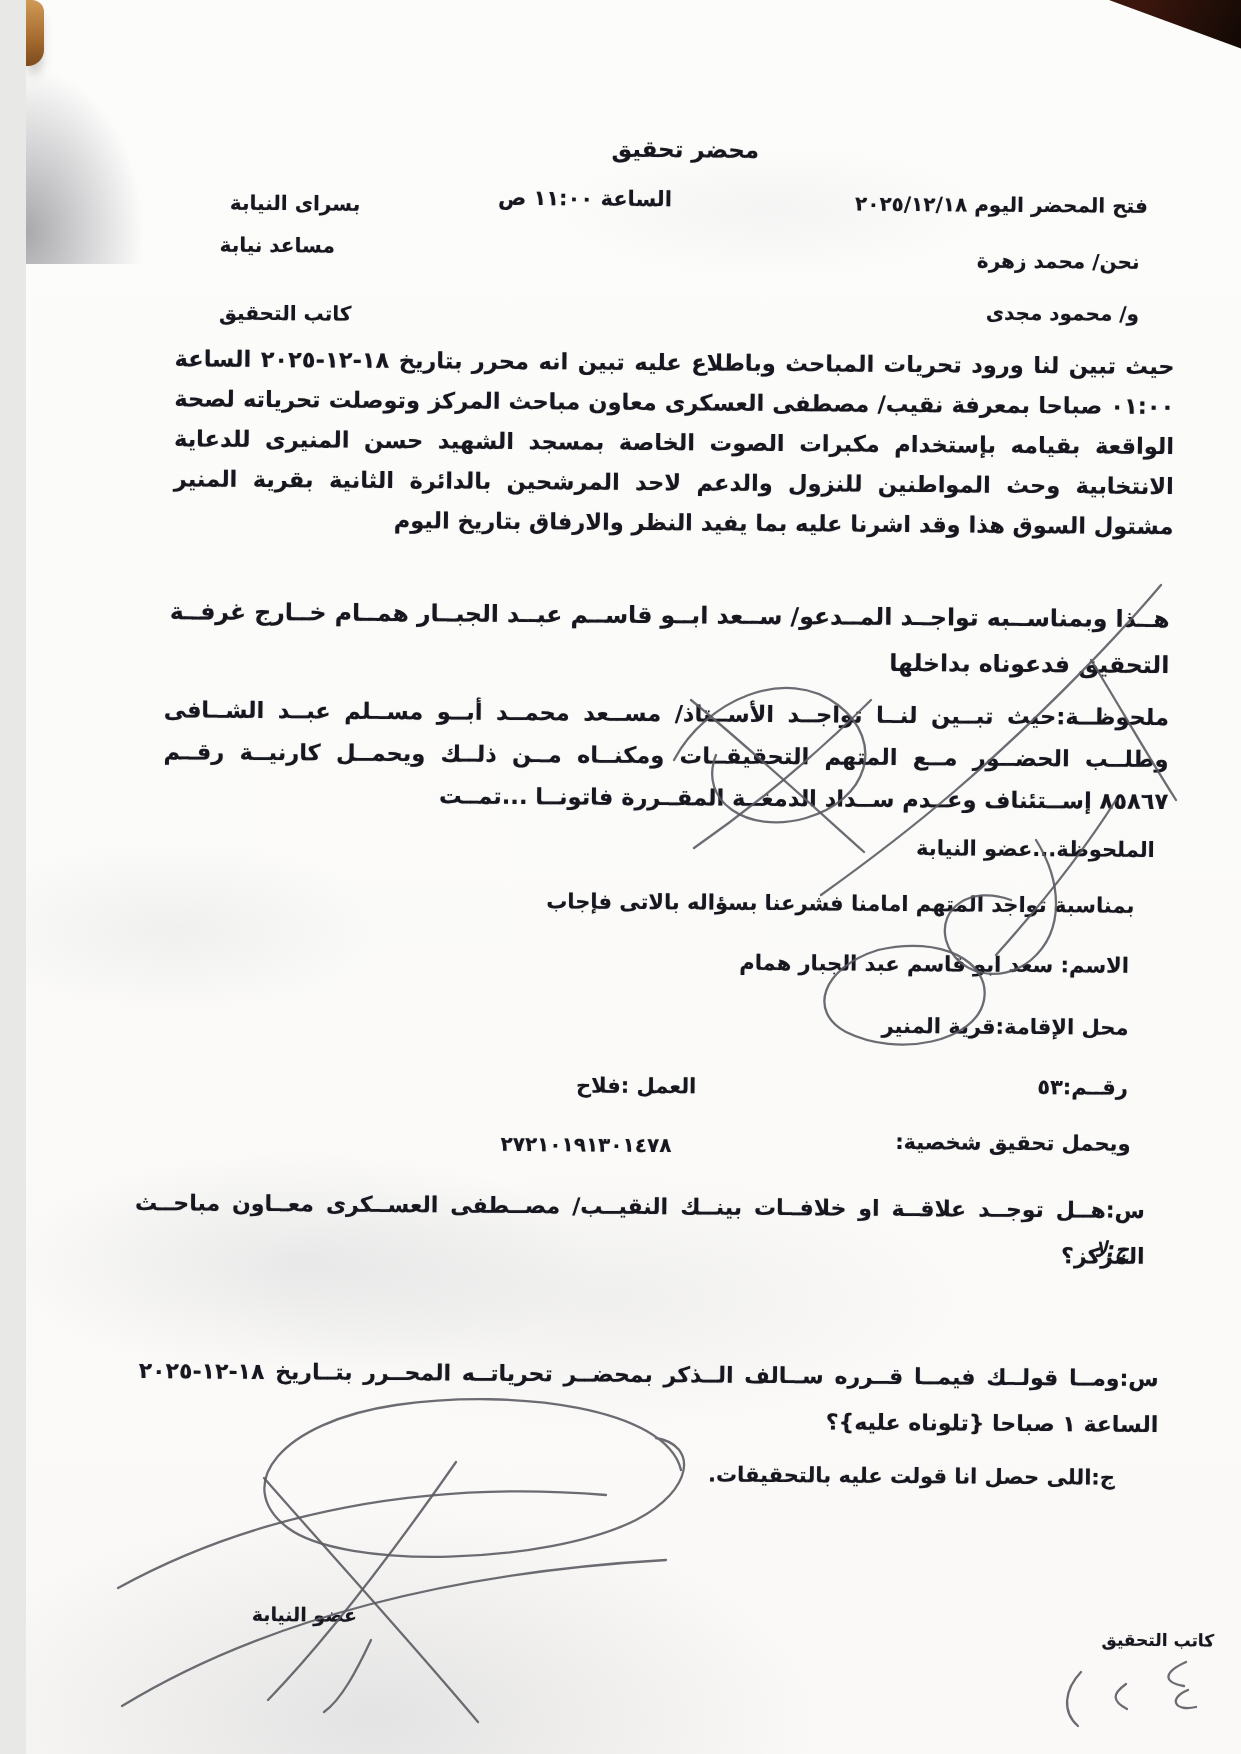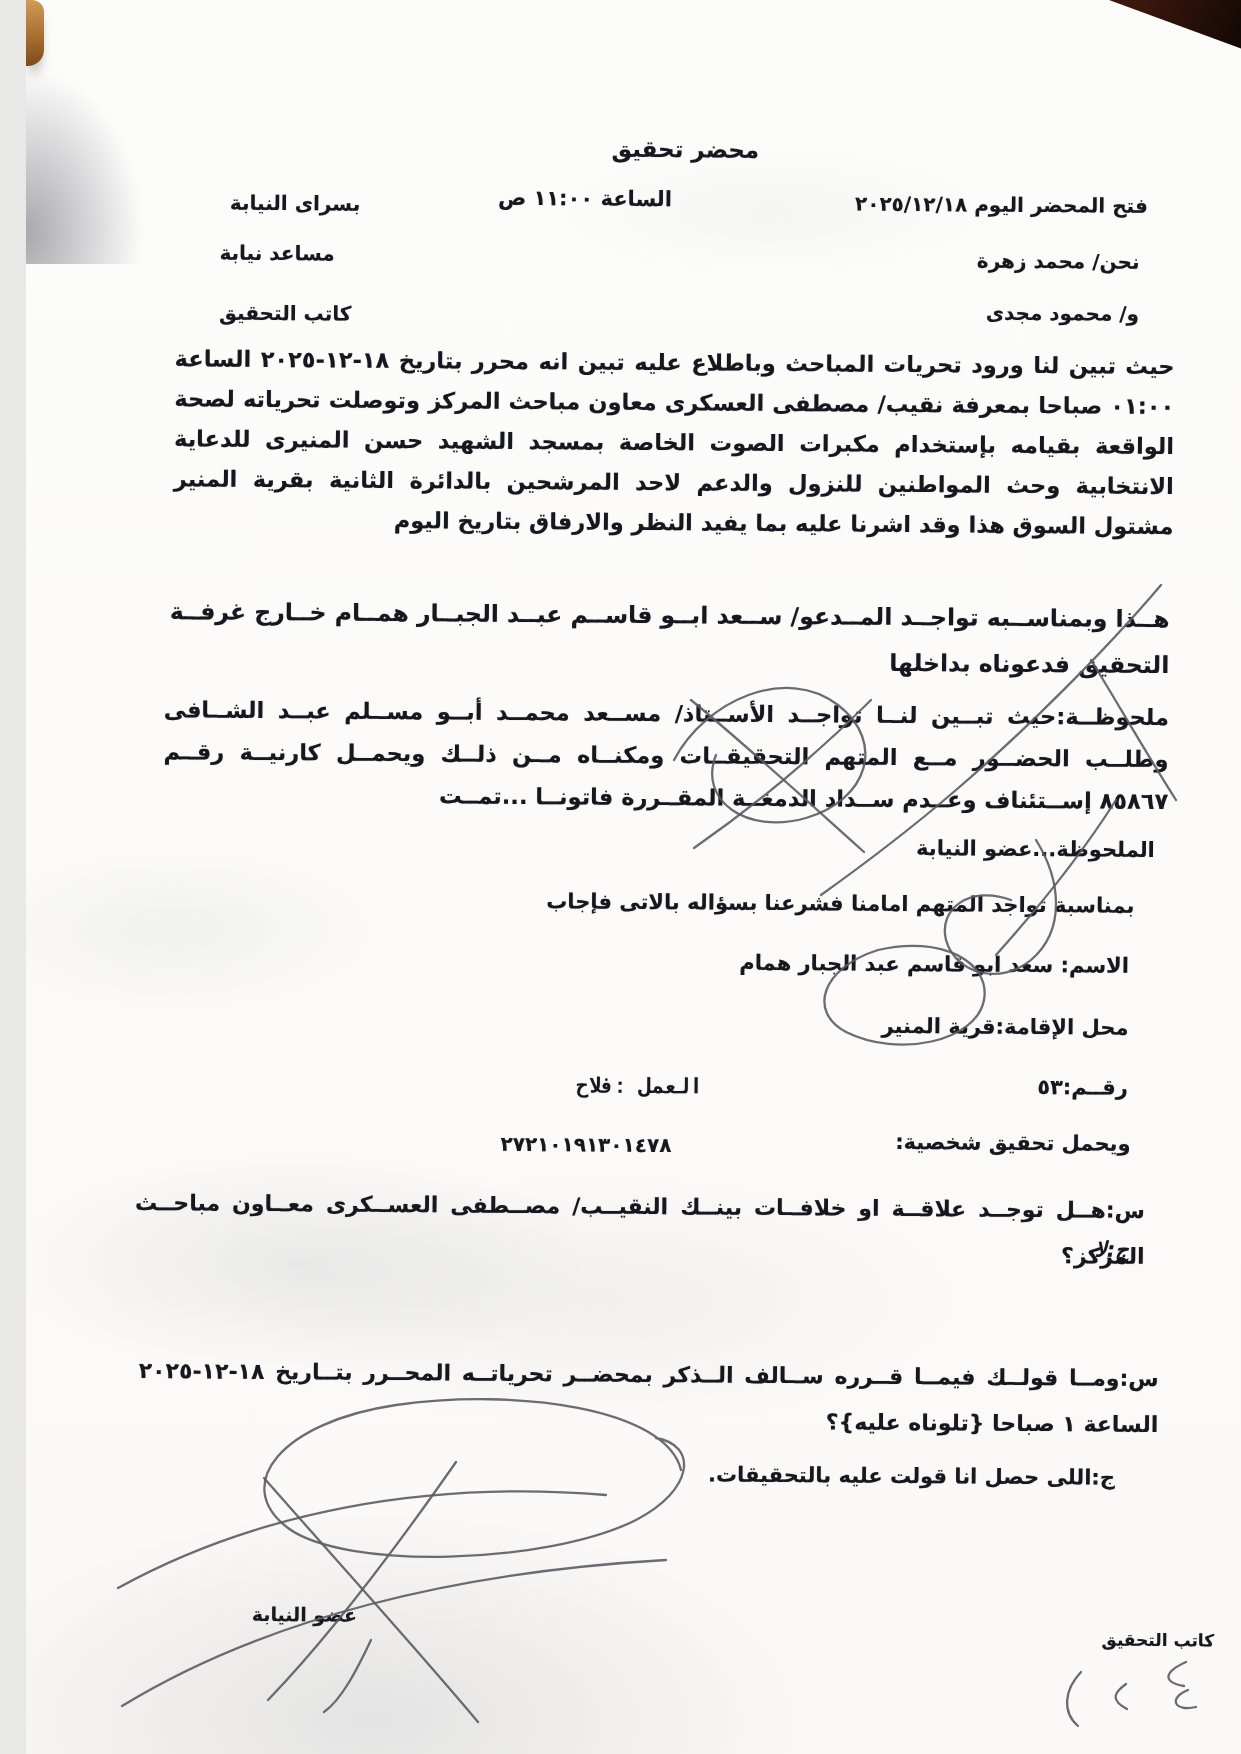--- a/index.html
+++ b/index.html
@@ -71,41 +71,41 @@
 
   <div class="doc" dir="rtl">
 
     <div class="abs title" style="left:540px;top:136px;width:230px;">محضر تحقيق</div>
 
     <div class="abs h20" style="right:123px;top:190px;">فتح المحضر اليوم ٢٠٢٥/١٢/١٨</div>
     <div class="abs h21" style="left:468px;top:187px;">الساعة ١١:٠٠ ص</div>
     <div class="abs h20" style="left:200px;top:194px;">بسراى النيابة</div>
 
     <div class="abs h20" style="right:131px;top:246px;">نحن/ محمد زهرة</div>
-    <div class="abs h20" style="left:190px;top:244px;text-align:center;">مساعد نيابة</div>
+    <div class="abs h20" style="left:190px;top:236px;text-align:center;">مساعد نيابة</div>
 
     <div class="abs h20" style="right:131px;top:298px;">و/ محمود مجدى</div>
     <div class="abs h20" style="left:190px;top:304px;">كاتب التحقيق</div>
 
     <div class="block" style="right:95px;top:342px;width:1000px;font-size:22.5px;line-height:40px;">حيث تبين لنا ورود تحريات المباحث وباطلاع عليه تبين انه محرر بتاريخ ١٨-١٢-٢٠٢٥ الساعة ٠١:٠٠ صباحا بمعرفة نقيب/ مصطفى العسكرى معاون مباحث المركز وتوصلت تحرياته لصحة الواقعة بقيامه بإستخدام مكبرات الصوت الخاصة بمسجد الشهيد حسن المنيرى للدعاية الانتخابية وحث المواطنين للنزول والدعم لاحد المرشحين بالدائرة الثانية بقرية المنير مشتول السوق هذا وقد اشرنا عليه بما يفيد النظر والارفاق بتاريخ اليوم</div>
 
     <div class="block" style="right:98px;top:592px;width:1000px;font-size:23.5px;line-height:46px;">هــذا وبمناســبه تواجــد المــدعو/ ســعد ابــو قاســم عبــد الجبــار همــام خــارج غرفــة التحقيق فدعوناه بداخلها</div>
 
     <div class="block" style="right:98px;top:692px;width:1005px;font-size:22.5px;line-height:42px;">ملحوظــة:حيث تبــين لنــا تواجــد الأســتاذ/ مســعد محمــد أبــو مســلم عبــد الشــافى وطلــب الحضــور مــع المتهم التحقيقــات ومكنــاه مــن ذلــك ويحمــل كارنيــة رقــم ٨٥٨٦٧ إســتئناف وعــدم ســداد الدمغــة المقــررة فاتونــا ...تمــت</div>
 
     <div class="abs h21" style="right:111px;top:834px;">الملحوظة...عضو النيابة</div>
 
     <div class="abs h21" style="right:131px;top:890px;">بمناسبة تواجد المتهم امامنا فشرعنا بسؤاله بالاتى فإجاب</div>
 
     <div class="abs h21" style="right:136px;top:950px;">الاسم: سعد ابو قاسم عبد الجبار همام</div>
 
     <div class="abs h21" style="right:136px;top:1012px;">محل الإقامة:قرية المنير</div>
 
     <div class="abs h21" style="right:136px;top:1072px;">رقــم:٥٣</div>
-    <div class="abs h21" style="left:553px;top:1074px;font-family:Liberation Mono, monospace;">العمل :فلاح</div>
+    <div class="abs h21" style="left:553px;top:1074px;">العمل :فلاح</div>
 
     <div class="abs h21" style="right:133px;top:1128px;">ويحمل تحقيق شخصية:</div>
     <div class="abs h20" style="left:478px;top:1133px;letter-spacing:1px;">٢٧٢١٠١٩١٣٠١٤٧٨</div>
 
     <div class="block" style="right:118px;top:1184px;width:1010px;font-size:22px;line-height:46px;">س:هــل توجــد علاقــة او خلافــات بينــك النقيــب/ مصــطفى العســكرى معــاون مباحــث المركز؟</div>
 
     <div class="abs h21" style="right:134px;top:1234px;font-style:italic;">ج:لا</div>
 
     <div class="block" style="right:103px;top:1352px;width:1020px;font-size:22px;line-height:46px;">س:ومــا قولــك فيمــا قــرره ســالف الــذكر بمحضــر تحرياتــه المحــرر بتــاريخ ١٨-١٢-٢٠٢٥ الساعة ١ صباحا {تلوناه عليه}؟</div>
 

